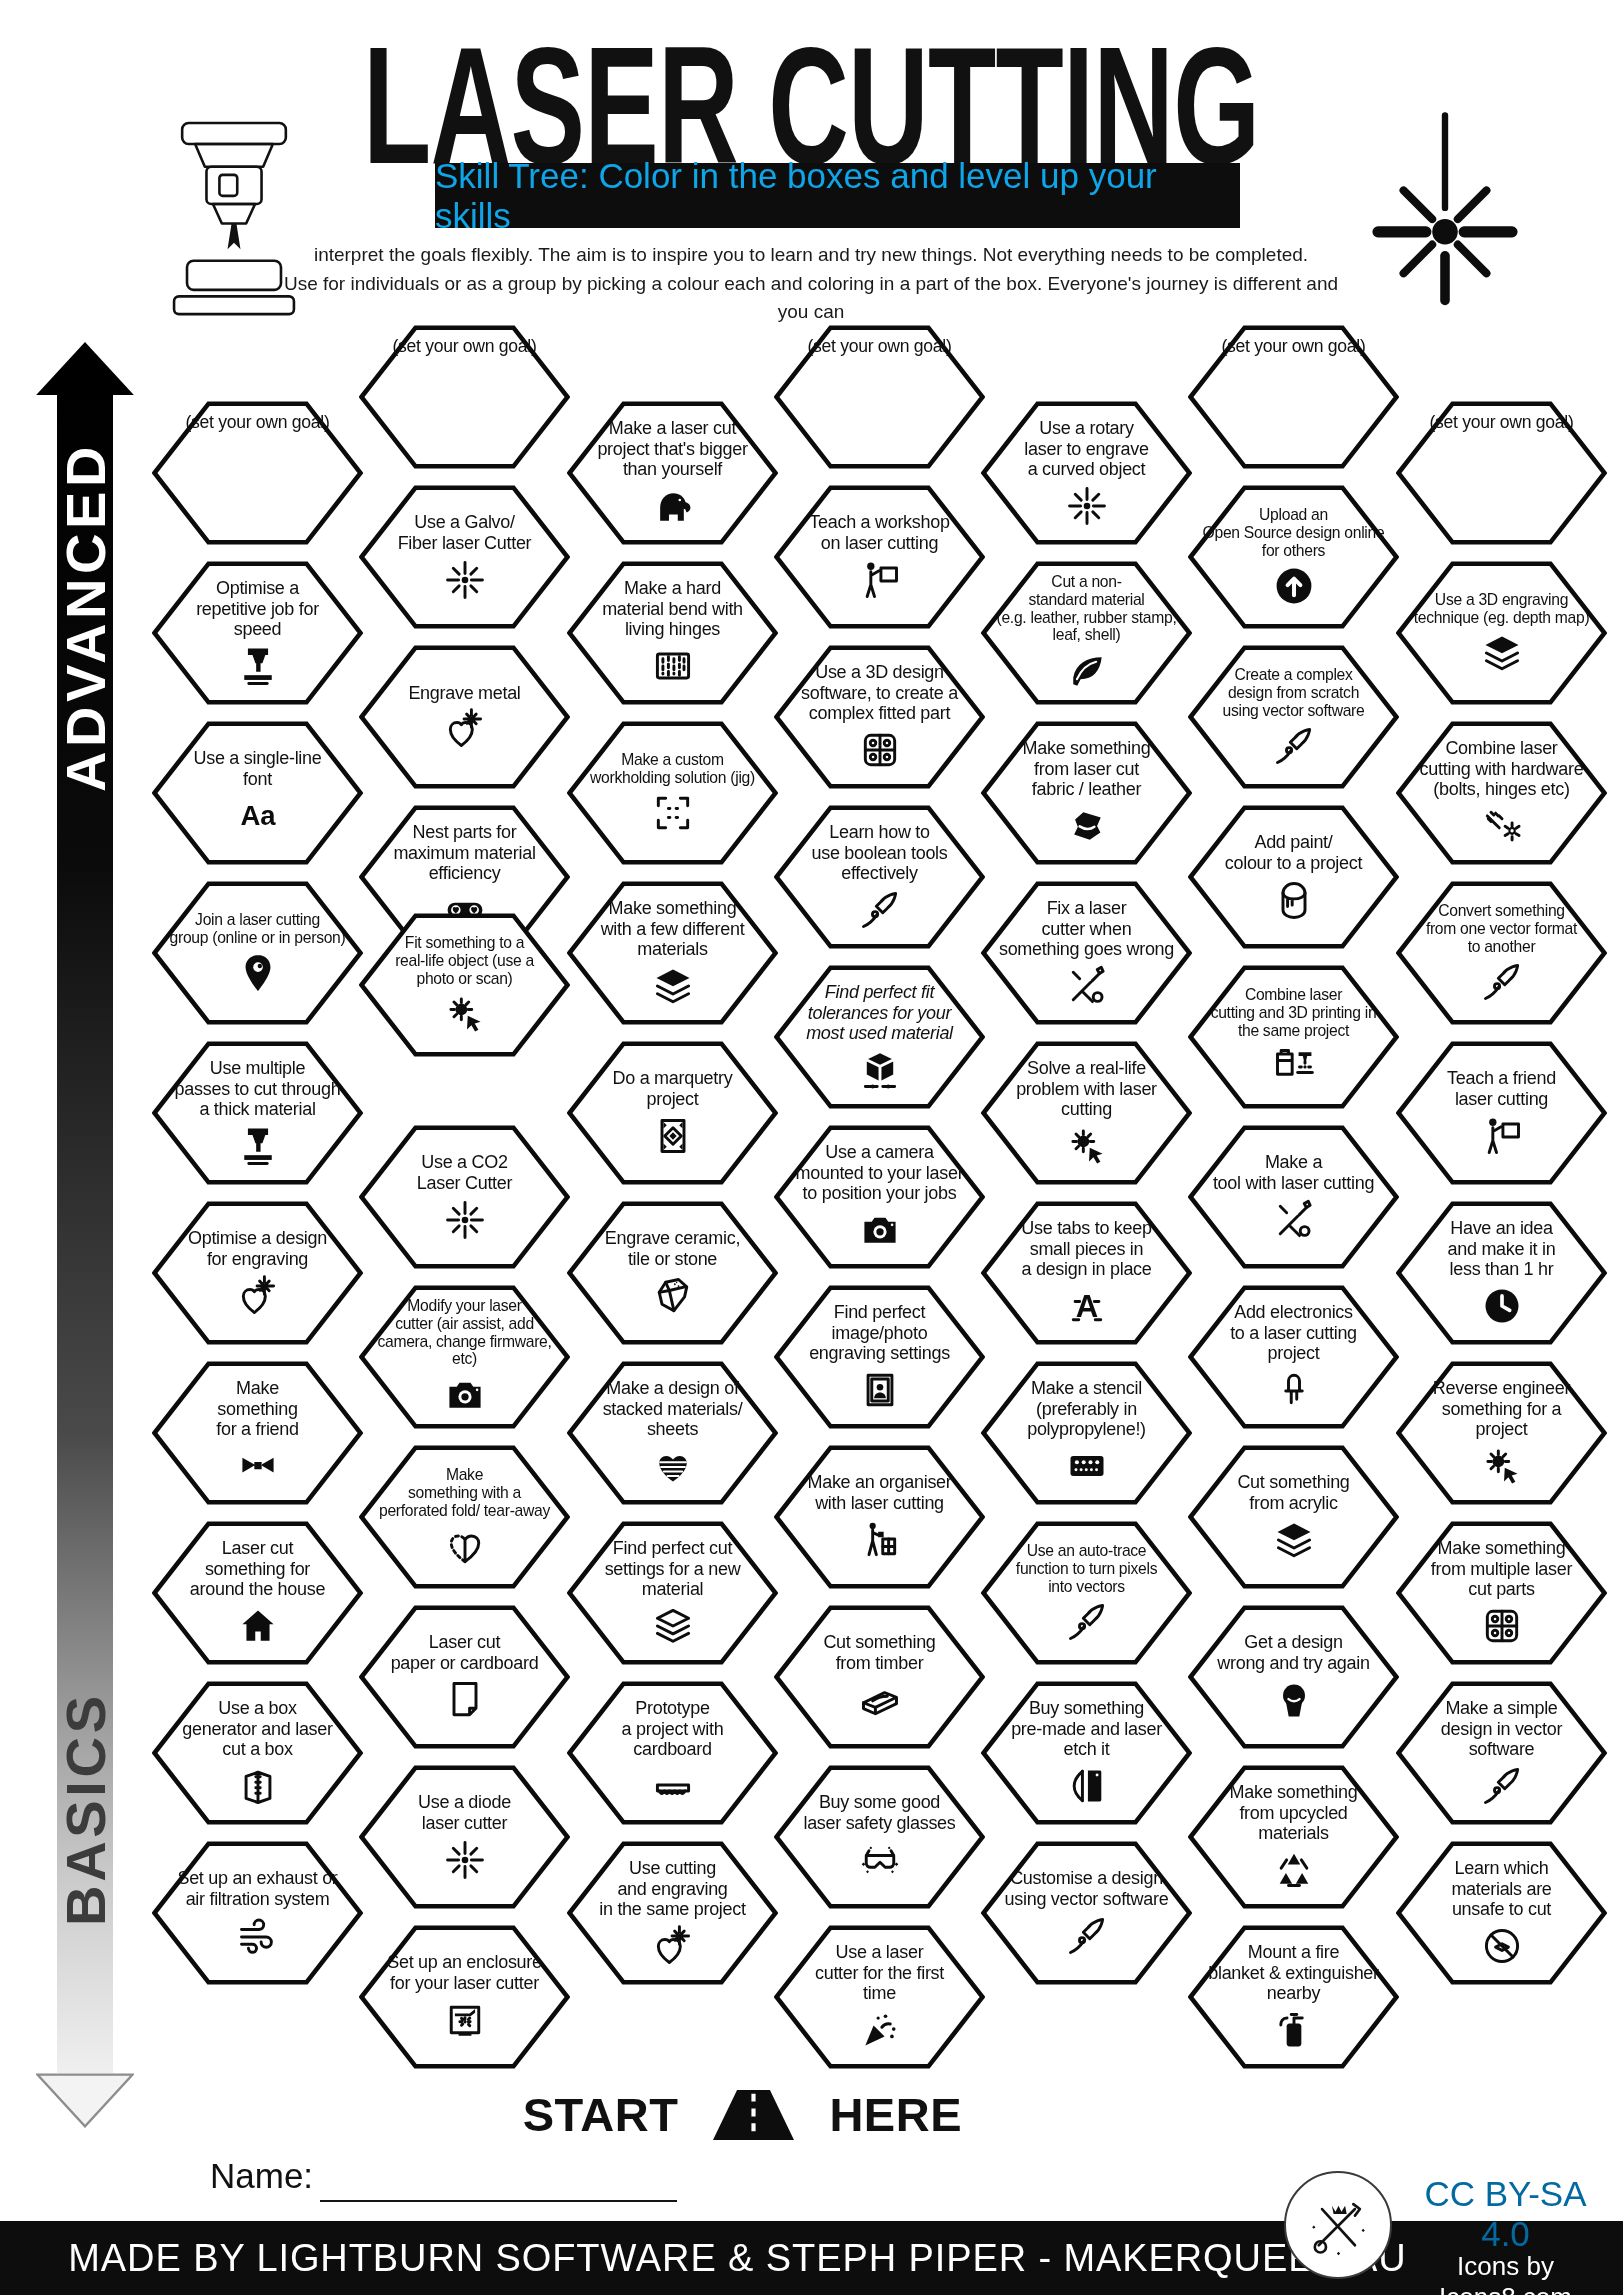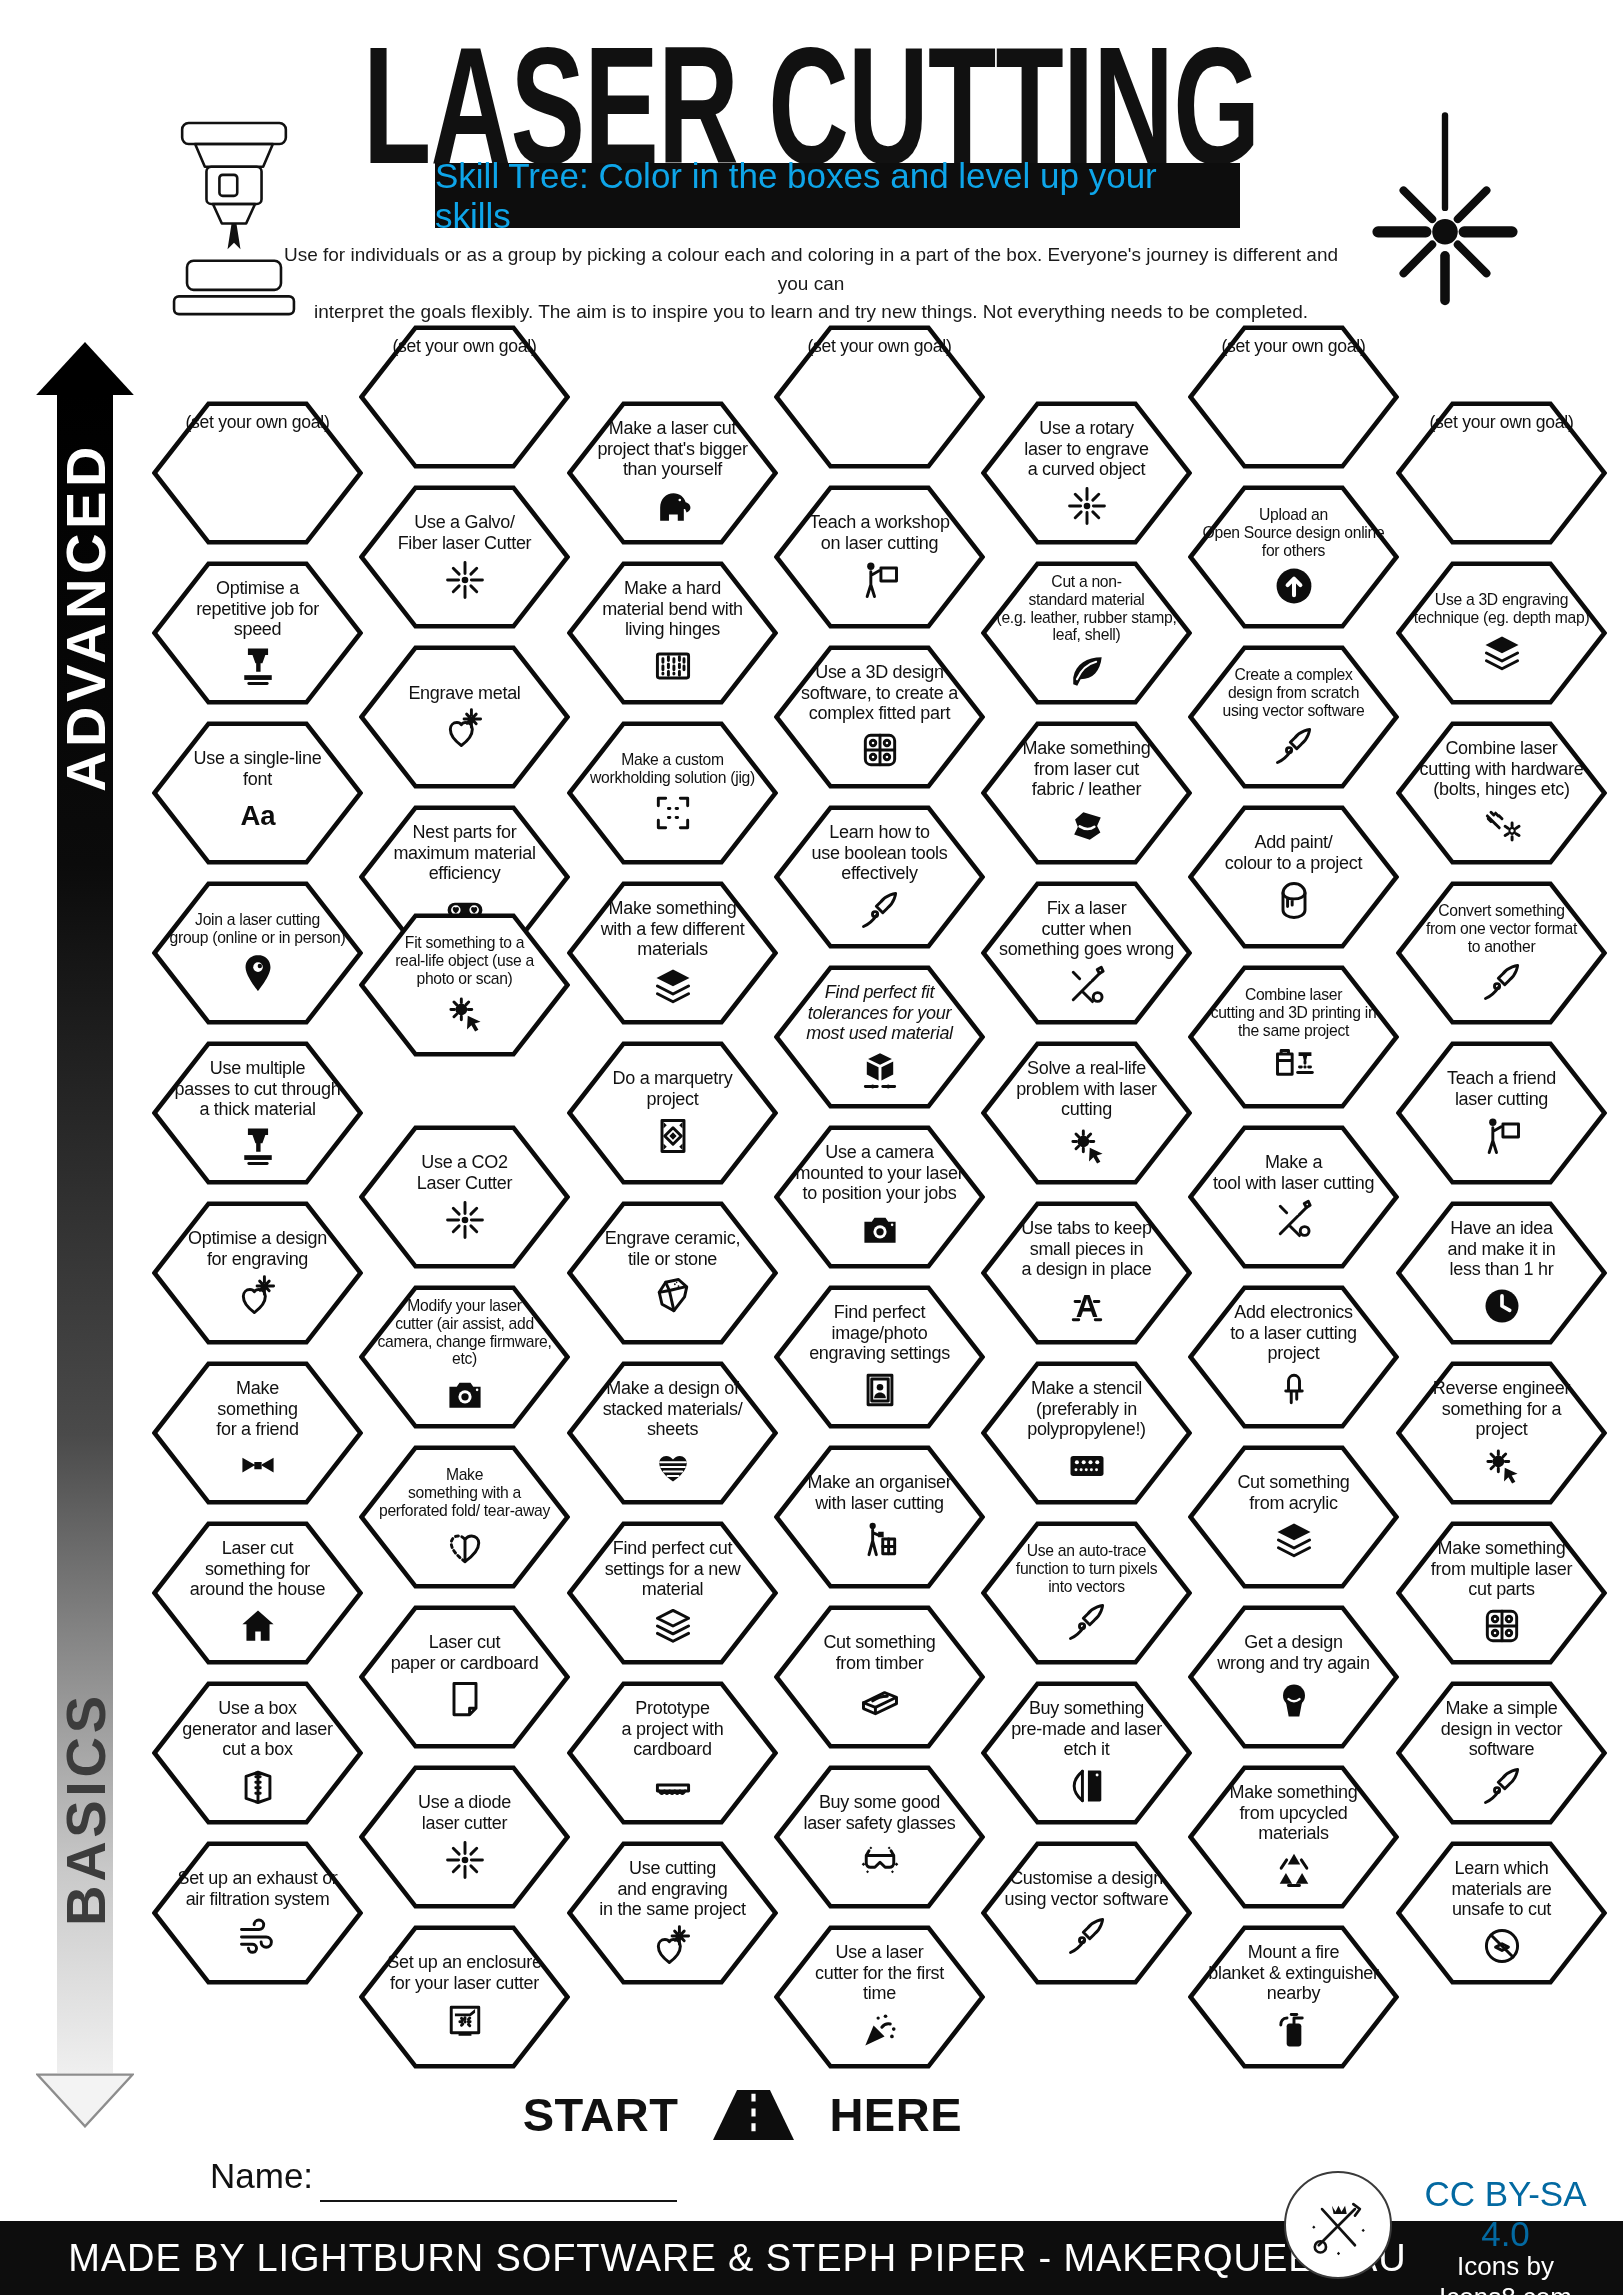--- a/index.html
+++ b/index.html
@@ -307,22 +307,22 @@
     </defs>
   </svg>
 
   <div class="title-wrap">
     <span class="title-text">LASER CUTTING</span>
   </div>
   <div class="subtitle-bar">
     <span>Skill Tree:  Color in the boxes and level up your skills</span>
   </div>
   <div class="desc">
+    <div>interpret the goals flexibly.  The aim is to inspire you to learn and try new things. Not everything needs to be completed.</div>
     <div>Use for individuals or as a group by picking a colour each and coloring in a part of the box.  Everyone's journey is different and you can</div>
-    <div>interpret the goals flexibly.  The aim is to inspire you to learn and try new things. Not everything needs to be completed.</div>
   </div>
 
   <svg class="hdr-icon" style="left:153px;top:118px" width="162" height="206" viewBox="0 0 100 127">
     <g class="s" stroke-width="3.2">
       <rect x="18" y="3" width="64" height="13" rx="4"></rect>
       <path d="M26 16h48l-6 14H32z"></path>
       <rect x="33" y="30" width="34" height="23" rx="3"></rect>
       <rect x="41" y="35" width="11" height="13" rx="2"></rect>
       <path d="M37 53h26l-5.5 12h-15z"></path>
     </g>

